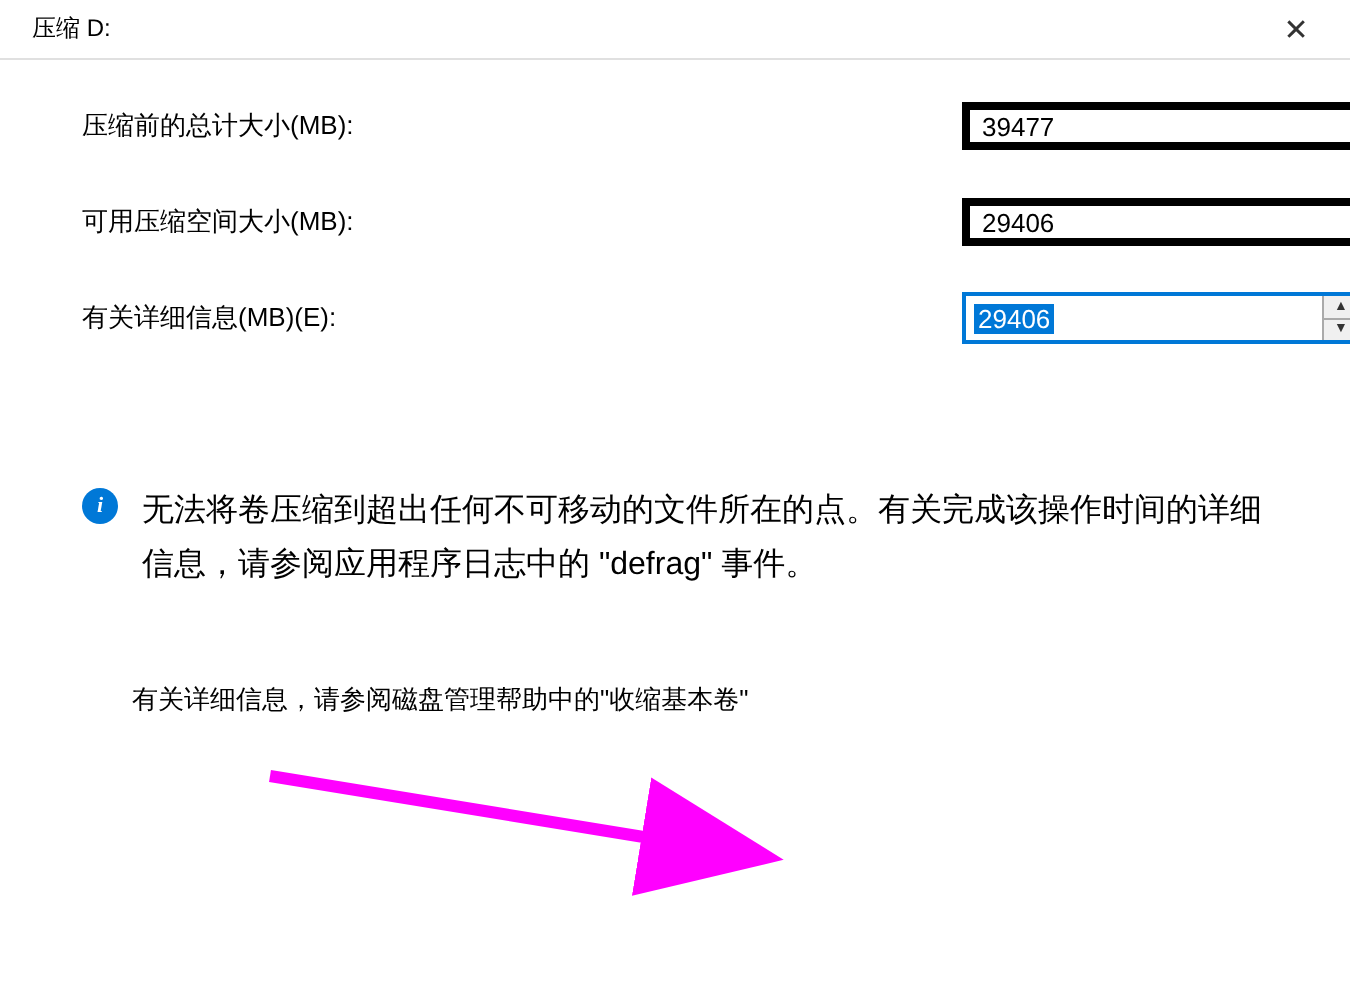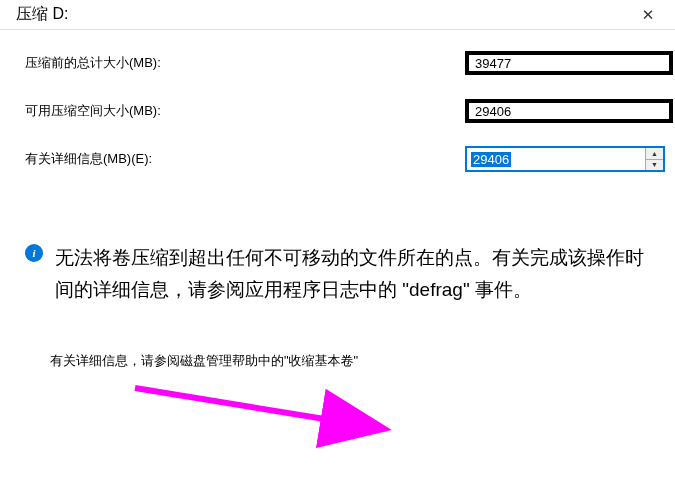--- a/index.html
+++ b/index.html
@@ -23,35 +23,35 @@
     }
     .titlebar {
       display: flex;
       justify-content: space-between;
       align-items: center;
       padding: 6px 12px 6px 16px;
       border-bottom: 1px solid #e0e0e0;
       height: 30px;
     }
     .title {
-      font-size: 16px;
+      font-size: 12px;
       color: #000;
     }
     .close-btn {
       width: 30px;
       height: 24px;
       display: flex;
       align-items: center;
       justify-content: center;
       font-size: 15px;
       color: #333;
       cursor: pointer;
     }
     .content {
-      padding: 20px 25px;
+      padding: 20px 41px;
     }
     .form-row {
       display: flex;
       align-items: center;
       margin-bottom: 22px;
       height: 26px;
     }
     .form-label {
       flex: 0 0 300px;
       color: #000;
@@ -131,21 +131,21 @@
       font-size: 11px;
       font-weight: bold;
       font-style: italic;
       font-family: Georgia, serif;
       margin-right: 12px;
       margin-top: 2px;
       flex-shrink: 0;
     }
     .info-text {
       color: #000;
-      font-size: 19px;
+      font-size: 16px;
       line-height: 1.7;
     }
     .detail-text {
       color: #000;
       font-size: 13px;
       margin-top: 45px;
       margin-left: 25px;
     }
     .button-row {
       position: absolute;

